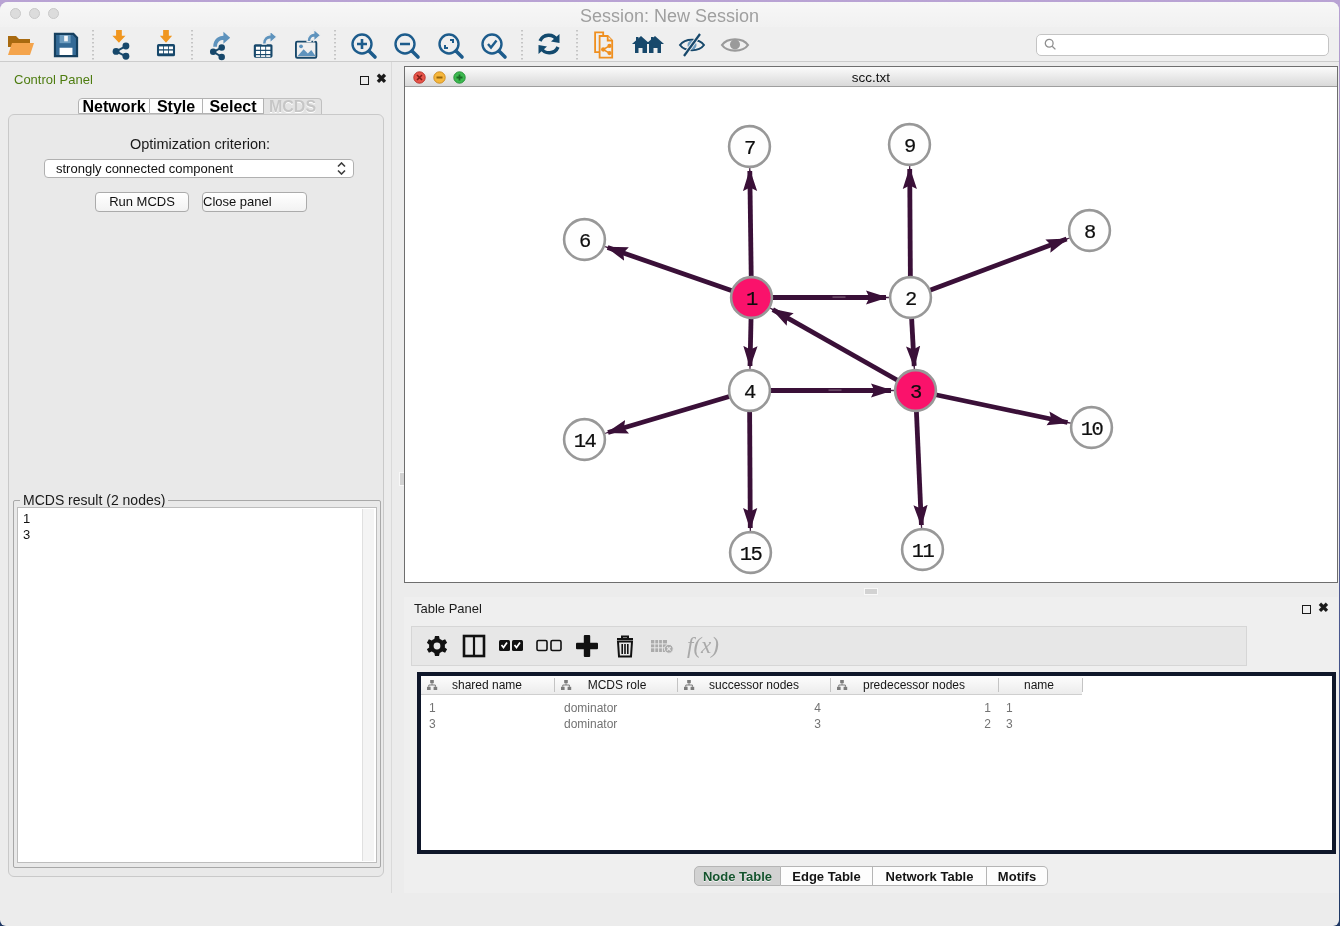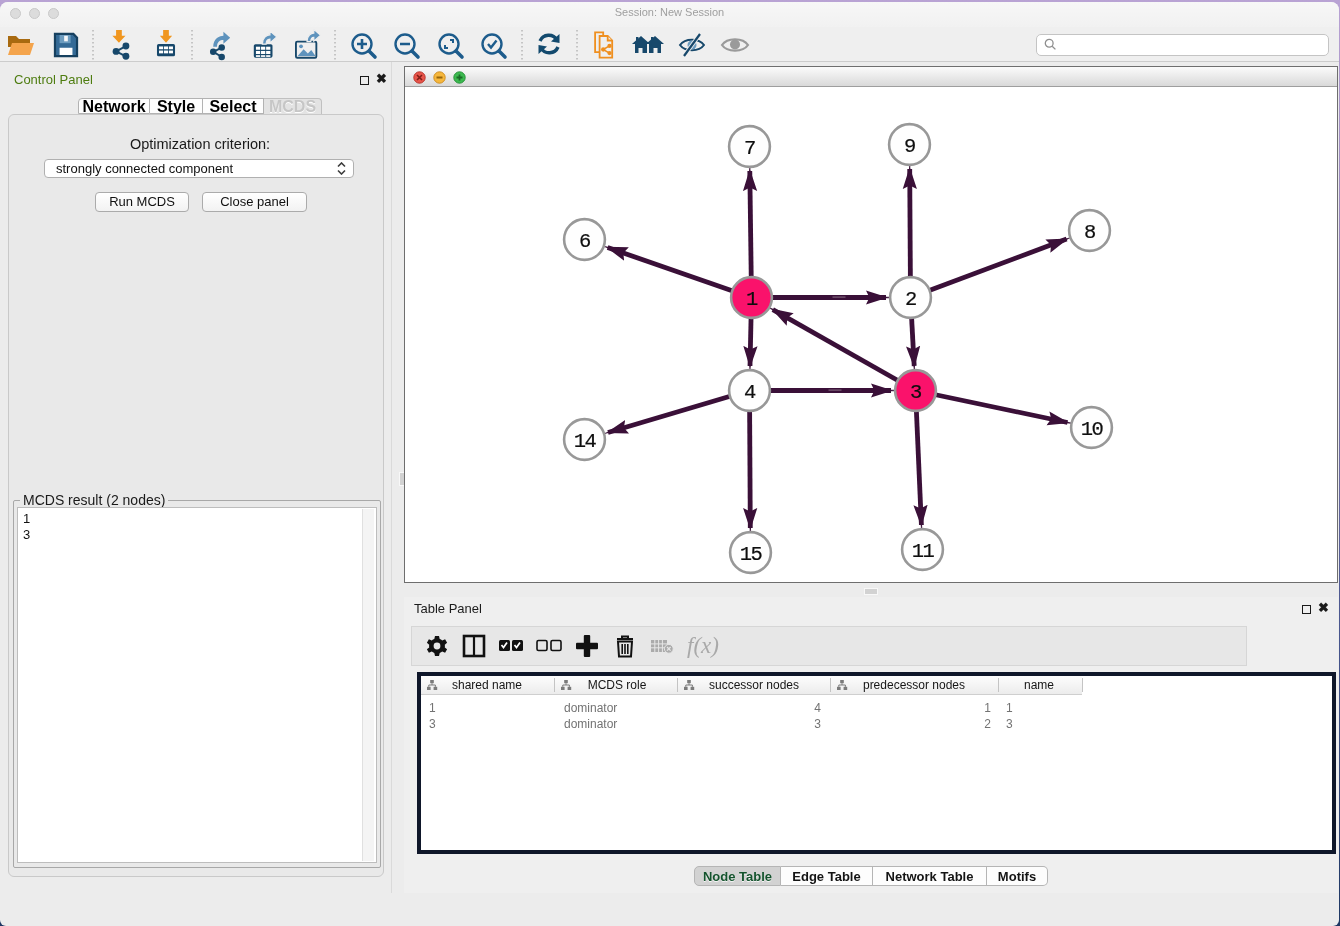--- a/index.html
+++ b/index.html
@@ -13,21 +13,21 @@
   svg{display:block;}
 </style>
 </head>
 <body>
 <div class="win">
 
   <div class="abs" style="left:0;top:0;width:1339px;height:25px;background:linear-gradient(#f7f7f7,#f1f1f1);">
     <div class="tl" style="left:10px;top:6px;width:11px;height:11px;background:#dcdcdc;border:1px solid #c8c8c8;box-sizing:border-box;"></div>
     <div class="tl" style="left:29px;top:6px;width:11px;height:11px;background:#dcdcdc;border:1px solid #c8c8c8;box-sizing:border-box;"></div>
     <div class="tl" style="left:48px;top:6px;width:11px;height:11px;background:#dcdcdc;border:1px solid #c8c8c8;box-sizing:border-box;"></div>
-    <div class="abs" style="left:0;top:4px;width:1339px;text-align:center;font-size:11px;color:#9f9f9f;">Session: New Session</div>
+    <div class="abs" style="left:0;top:4px;width:1339px;text-align:center;font-size:18px;color:#9f9f9f;">Session: New Session</div>
   </div>
 
   <div class="abs" style="left:0;top:25px;width:1339px;height:34px;background:#efefef;border-bottom:1px solid #cccccc;">
     <svg class="abs" style="left:0;top:0;" width="1339" height="36" viewBox="0 0 1339 36">
 
       <g stroke="#9a9a9a" stroke-width="1" stroke-dasharray="1.5,2.5">
         <line x1="93" y1="3" x2="93" y2="33"></line>
         <line x1="192" y1="3" x2="192" y2="33"></line>
         <line x1="335" y1="3" x2="335" y2="33"></line>
         <line x1="522" y1="3" x2="522" y2="33"></line>
@@ -199,21 +199,21 @@
 
     <div class="abs" style="left:44px;top:97px;width:310px;height:19px;background:#ffffff;border:1px solid #b0b0b0;border-radius:4px;box-sizing:border-box;">
       <div style="position:absolute;left:11px;top:1px;font-size:13px;color:#111;">strongly connected component</div>
       <svg style="position:absolute;right:6px;top:2px;" width="11" height="13" viewBox="0 0 11 13">
         <path d="M2,4.5 L5.5,1 L9,4.5" fill="none" stroke="#3c3c3c" stroke-width="1.6"></path>
         <path d="M2,8.5 L5.5,12 L9,8.5" fill="none" stroke="#3c3c3c" stroke-width="1.6"></path>
       </svg>
     </div>
 
     <div class="abs" style="left:95px;top:130px;width:94px;height:20px;background:linear-gradient(#ffffff,#f2f2f2);border:1px solid #ababab;border-radius:4px;box-sizing:border-box;text-align:center;font-size:13px;color:#111;line-height:18px;">Run MCDS</div>
-    <div class="abs" style="left:202px;top:130px;width:105px;height:20px;background:linear-gradient(#ffffff,#f2f2f2);border:1px solid #ababab;border-radius:4px;box-sizing:border-box;text-align:center;font-size:13px;color:#111;line-height:18px;">Close panel</div>
+    <div class="abs" style="left:202px;top:130px;width:105px;height:20px;background:linear-gradient(#ffffff,#f2f2f2);border:1px solid #ababab;border-radius:4px;box-sizing:border-box;text-align:left;font-size:13px;color:#111;line-height:18px;">Close panel</div>
 
     <div class="abs" style="left:13px;top:438px;width:368px;height:368px;border:1px solid #a8a8a8;border-radius:2px;box-sizing:border-box;"></div>
     <div class="abs" style="left:20px;top:430px;background:#e9e9e9;padding:0 3px;font-size:14px;color:#1a1a1a;">MCDS result (2 nodes)</div>
     <div class="abs" style="left:17px;top:445px;width:360px;height:356px;background:#ffffff;border:1px solid #bdbdbd;box-sizing:border-box;">
       <div style="position:absolute;left:5px;top:3px;font-size:13px;color:#111;line-height:16px;">1<br>3</div>
       <div style="position:absolute;right:2px;top:1px;width:11px;height:352px;background:#f4f4f4;border-left:1px solid #e0e0e0;"></div>
     </div>
   </div>
 
   <div class="abs" style="left:399px;top:470px;width:6px;height:14px;background:#d2d2d2;border:1.5px solid #f8f8f8;box-sizing:border-box;"></div>
@@ -221,20 +221,21 @@
   <div class="abs" style="left:404px;top:64px;width:934px;height:517px;border:1px solid #6e6e6e;box-sizing:border-box;background:#ffffff;">
     <div class="abs" style="left:0;top:0;width:932px;height:20px;background:linear-gradient(#fbfbfb,#d9d9d9);border-bottom:1px solid #9e9e9e;box-sizing:border-box;">
       <svg style="position:absolute;left:8px;top:4px;" width="62" height="13" viewBox="0 0 62 13">
         <circle cx="6.5" cy="6.5" r="5.7" fill="#e8544a" stroke="#b8382f" stroke-width="1"></circle>
         <path d="M4,4 L9,9 M9,4 L4,9" stroke="#7e1d16" stroke-width="1.6"></path>
         <circle cx="26.5" cy="6.5" r="5.7" fill="#f6b73c" stroke="#cf9025" stroke-width="1"></circle>
         <line x1="23.5" y1="6.5" x2="29.5" y2="6.5" stroke="#96660c" stroke-width="1.8"></line>
         <circle cx="46.5" cy="6.5" r="5.7" fill="#3cb94f" stroke="#2b933c" stroke-width="1"></circle>
         <path d="M43.5,6.5 L49.5,6.5 M46.5,3.5 L46.5,9.5" stroke="#1a6b27" stroke-width="1.8"></path>
       </svg>
+      <div style="position:absolute;left:0;top:3px;width:100%;text-align:center;font-size:13.5px;color:#111;">scc.txt</div>
     </div>
 
     <svg class="abs" style="left:1px;top:20px;" width="932" height="495" viewBox="1.5 0.5 932 495">
       <defs>
         <marker id="ah" viewBox="0 0 22 15" refX="20" refY="7.5" markerWidth="22" markerHeight="15" markerUnits="userSpaceOnUse" orient="auto">
           <path d="M0,0.4 L22,7.5 L0,14.6 L3.4,7.5 Z" fill="#3a1038"></path>
         </marker>
       </defs>
       <g stroke="#3a1038" stroke-width="1.3" opacity="0.9">
         <line x1="347" y1="211" x2="345" y2="60"></line>

